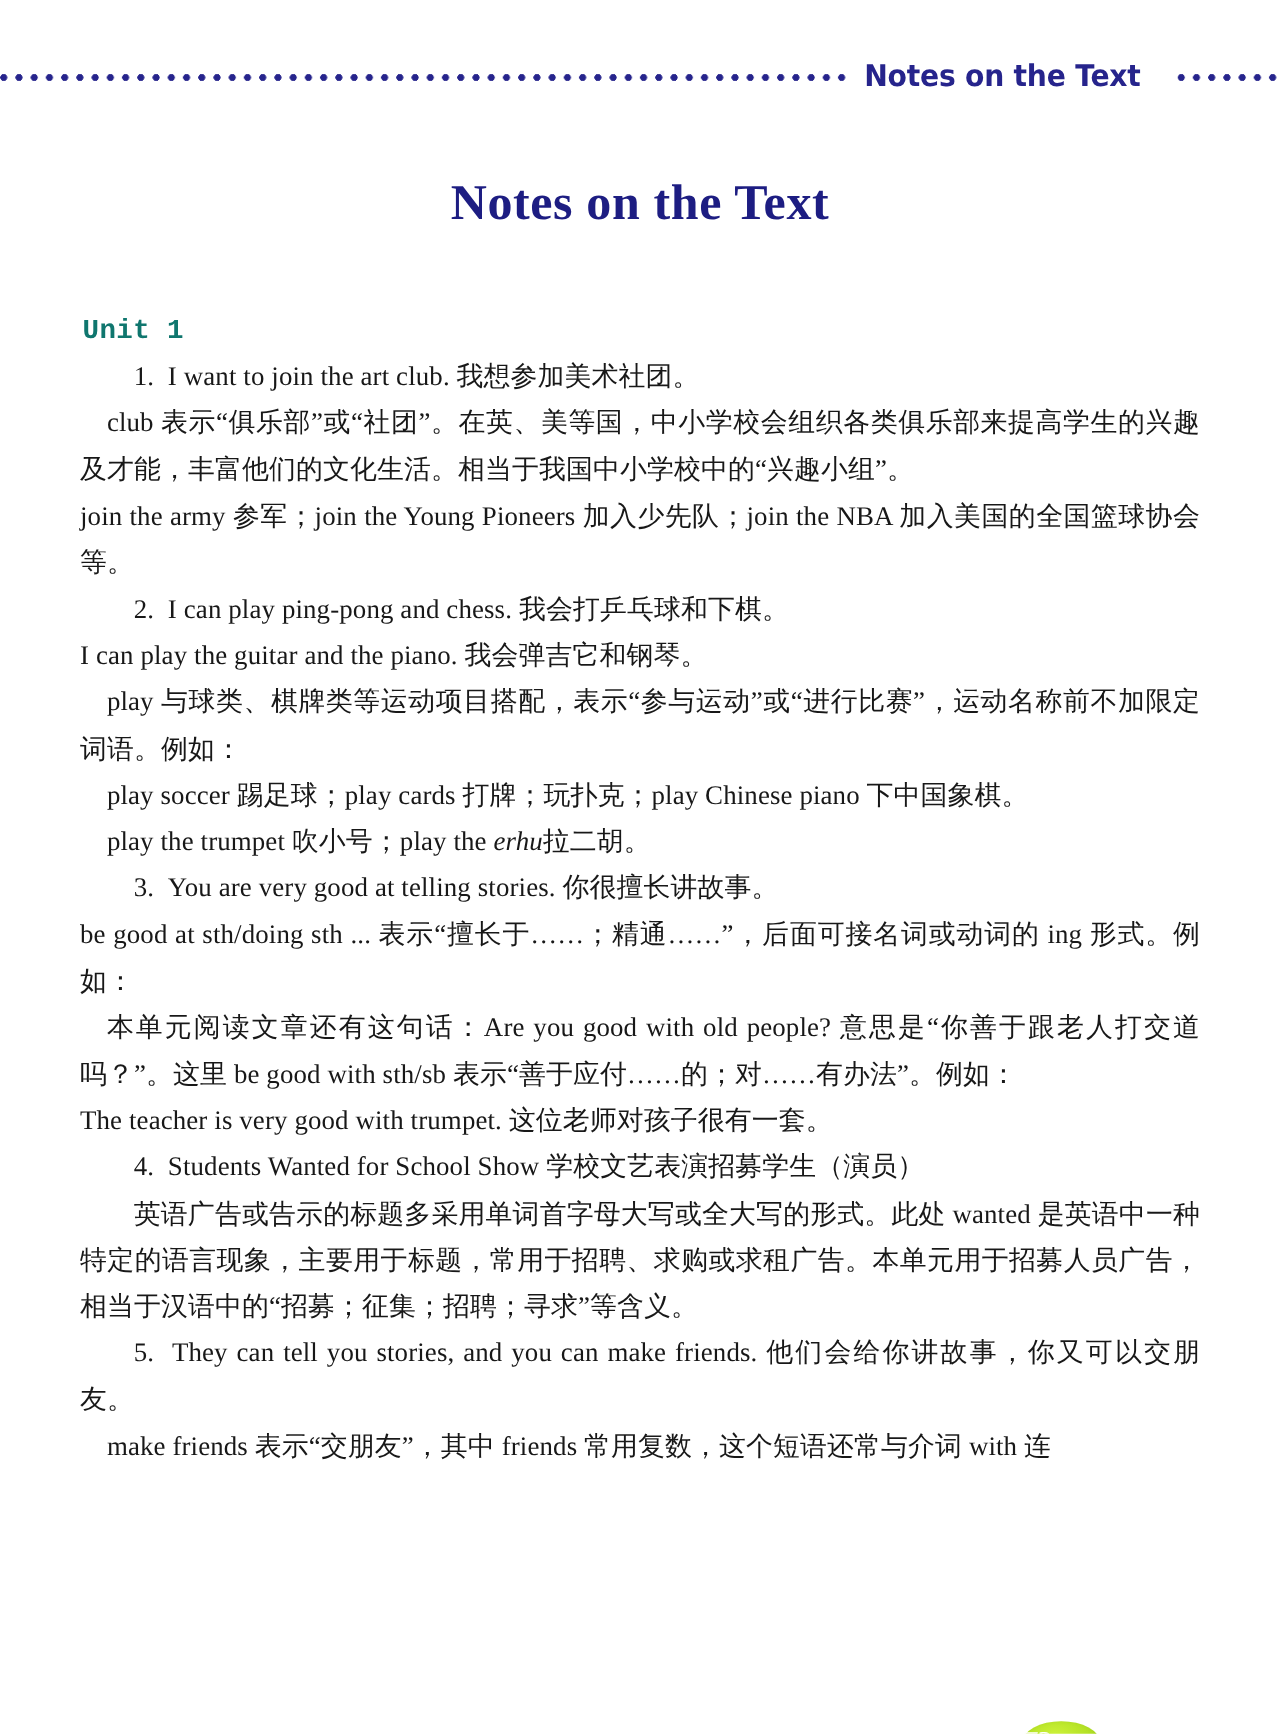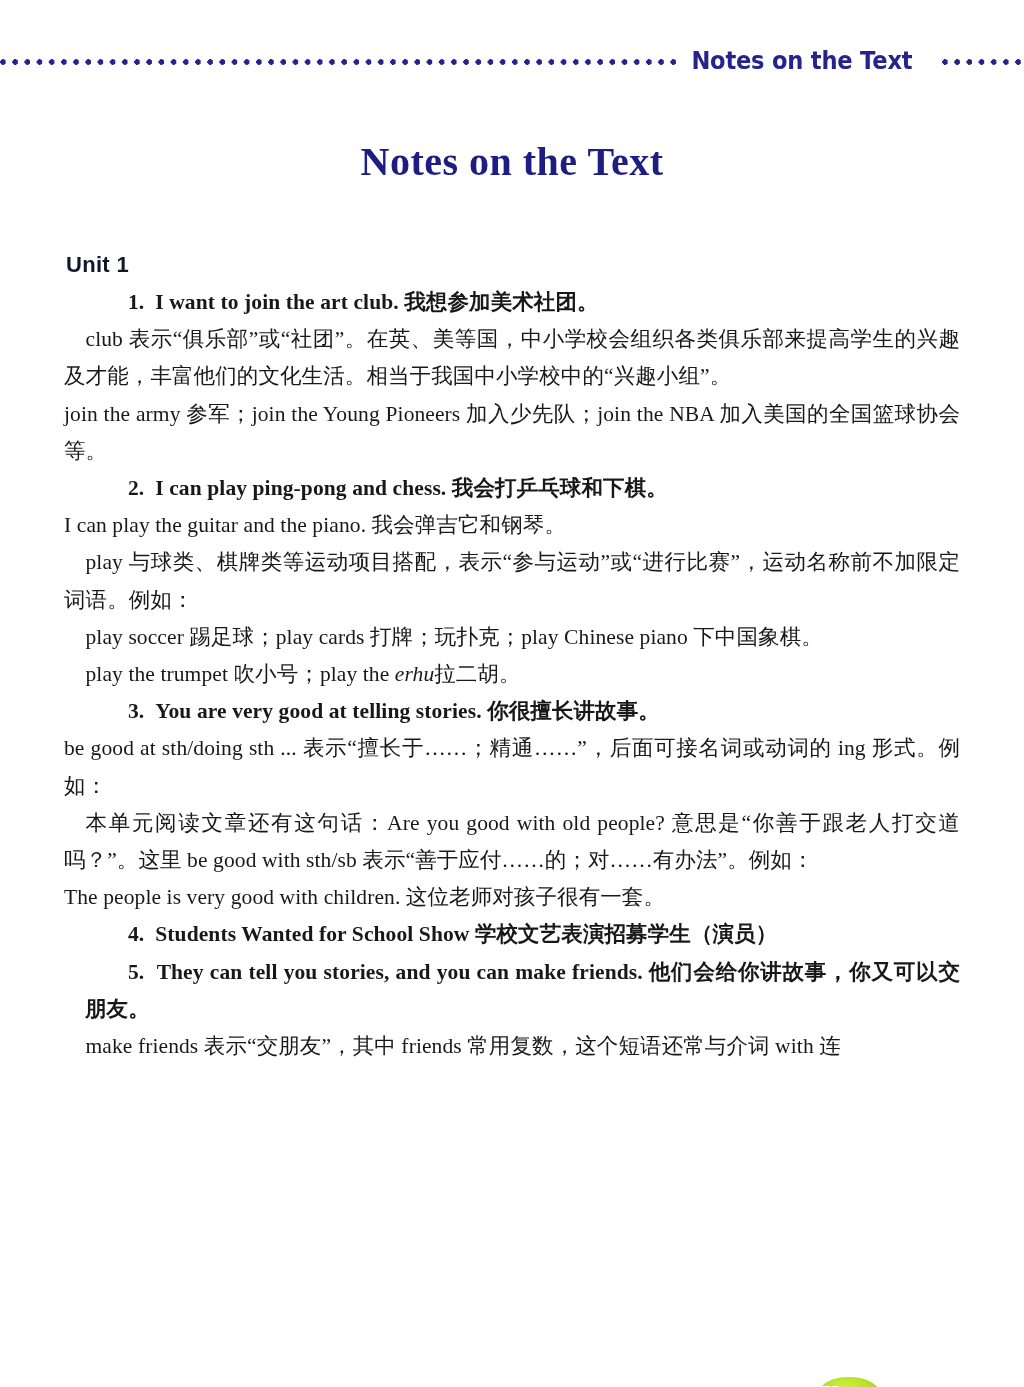--- a/index.html
+++ b/index.html
@@ -68,42 +68,41 @@
   }
 
   
   .content {
     position: absolute;
     top: 252px;
     left: 64px;
     width: 896px;
   }
   .unit-heading {
-    font-family: Liberation Sans, sans-serif;
+    font-family: Liberation Mono, monospace;
     font-weight: bold;
     font-size: 22px;
-    color: #0f172a;
+    color: #0f766e;
     margin: 0 0 6px 2px;
     letter-spacing: 0.3px;
   }
 
   p.para {
     margin: 0;
     font-size: 21.5px;
     line-height: 37.2px;
     text-align: justify;
     text-justify: inter-ideograph;
     letter-spacing: 0.1px;
   }
   p.indent  { text-indent: 2.0em; }
   p.indent1 { text-indent: 1.0em; }
   p.numbered {
-    font-weight: bold;
+    font-weight: normal;
     text-indent: 2.0em;
-    margin-left: 21px;
   }
   .bold { font-weight: normal; }
   .ital { font-style: italic; }
 
   
   .page-number {
     position: absolute;
     left: 818px;
     top: 1377px;
     width: 62px;
@@ -146,23 +145,24 @@
 
   <p class="para numbered"><span>2.</span>&nbsp;&nbsp;<span>I can play ping-pong and chess.</span> <span>我会打乒乓球和下棋。</span></p>
   <p class="para">I can play the guitar and the piano. 我会弹吉它和钢琴。</p>
   <p class="para indent1">play 与球类、棋牌类等运动项目搭配，表示“参与运动”或“进行比赛”，运动名称前不加限定词语。例如：</p>
   <p class="para indent1">play soccer 踢足球；play cards 打牌；玩扑克；play Chinese piano 下中国象棋。</p>
   <p class="para indent1"><span>play the trumpet 吹小号；play the </span><span class="ital">erhu</span><span>拉二胡。</span></p>
 
   <p class="para numbered"><span>3.</span>&nbsp;&nbsp;<span>You are very good at telling stories.</span> <span>你很擅长讲故事。</span></p>
   <p class="para">be good at sth/doing sth ... 表示“擅长于……；精通……”，后面可接名词或动词的 ing 形式。例如：</p>
   <p class="para indent1"><span>本单元阅读文章还有这句话：</span><span class="bold">Are you good with old people?</span><span> 意思是“你善于跟老人打交道吗？”。这里 be good with sth/sb 表示“善于应付……的；对……有办法”。例如：</span></p>
-  <p class="para">The people is very good with children. 这位老师对孩子很有一套。</p>
+  <p class="para">The teacher is very good with trumpet. 这位老师对孩子很有一套。</p>
 
   <p class="para numbered"><span>4.</span>&nbsp;&nbsp;<span>Students Wanted for School Show</span> <span>学校文艺表演招募学生（演员）</span></p>
+  <p class="para indent">英语广告或告示的标题多采用单词首字母大写或全大写的形式。此处 wanted 是英语中一种特定的语言现象，主要用于标题，常用于招聘、求购或求租广告。本单元用于招募人员广告，相当于汉语中的“招募；征集；招聘；寻求”等含义。</p>
 
   <p class="para numbered"><span>5.</span>&nbsp;&nbsp;<span>They can tell you stories, and you can make friends.</span> <span>他们会给你讲故事，你又可以交朋友。</span></p>
   <p class="para indent1">make friends 表示“交朋友”，其中 friends 常用复数，这个短语还常与介词 with 连</p>
 
 </div>
 
 <div class="page-number">
   <span>73</span>
 </div>
 

